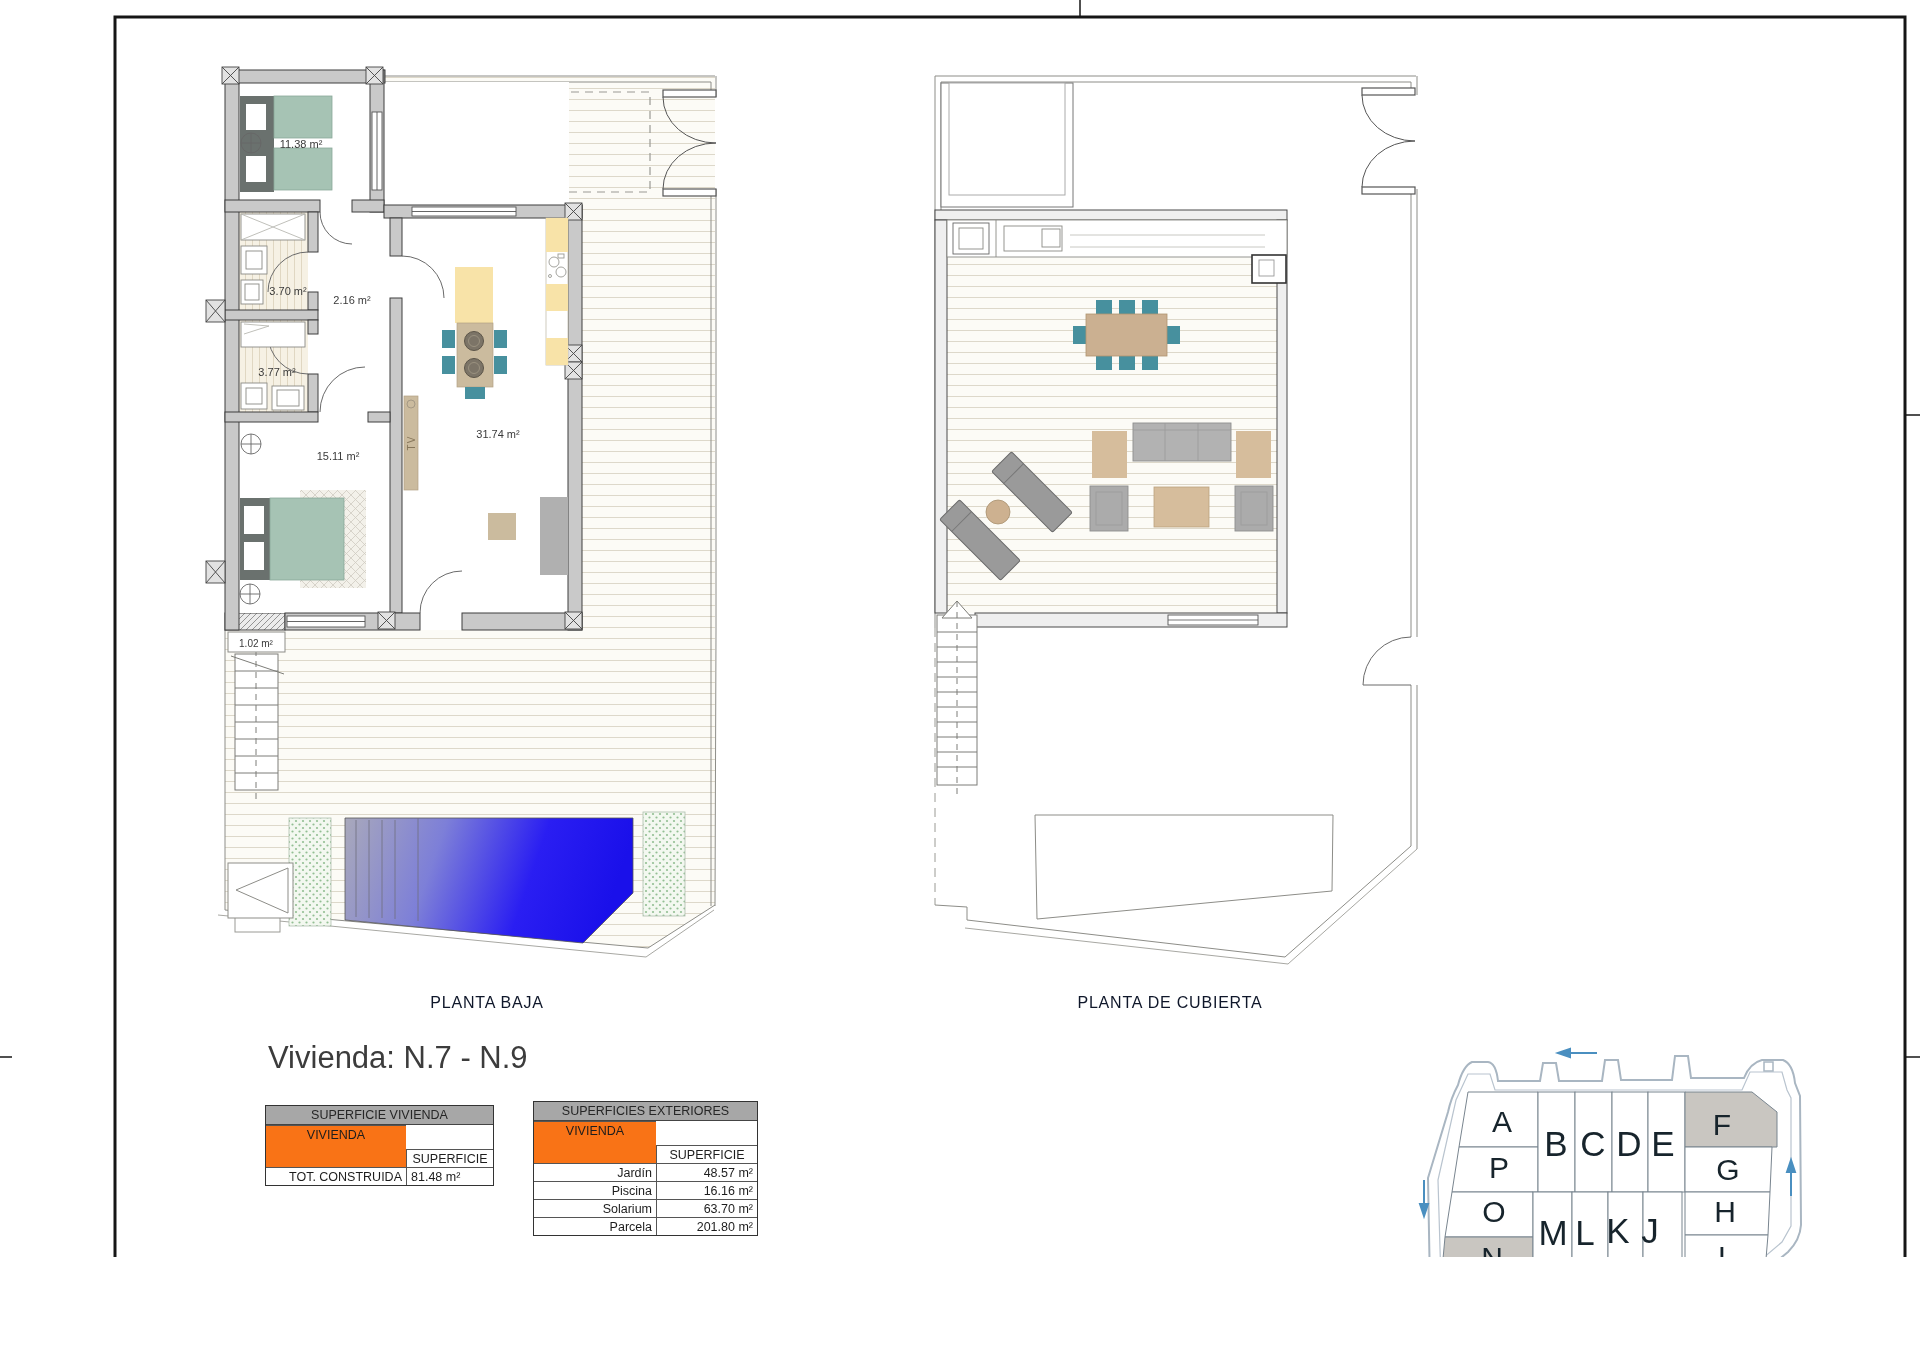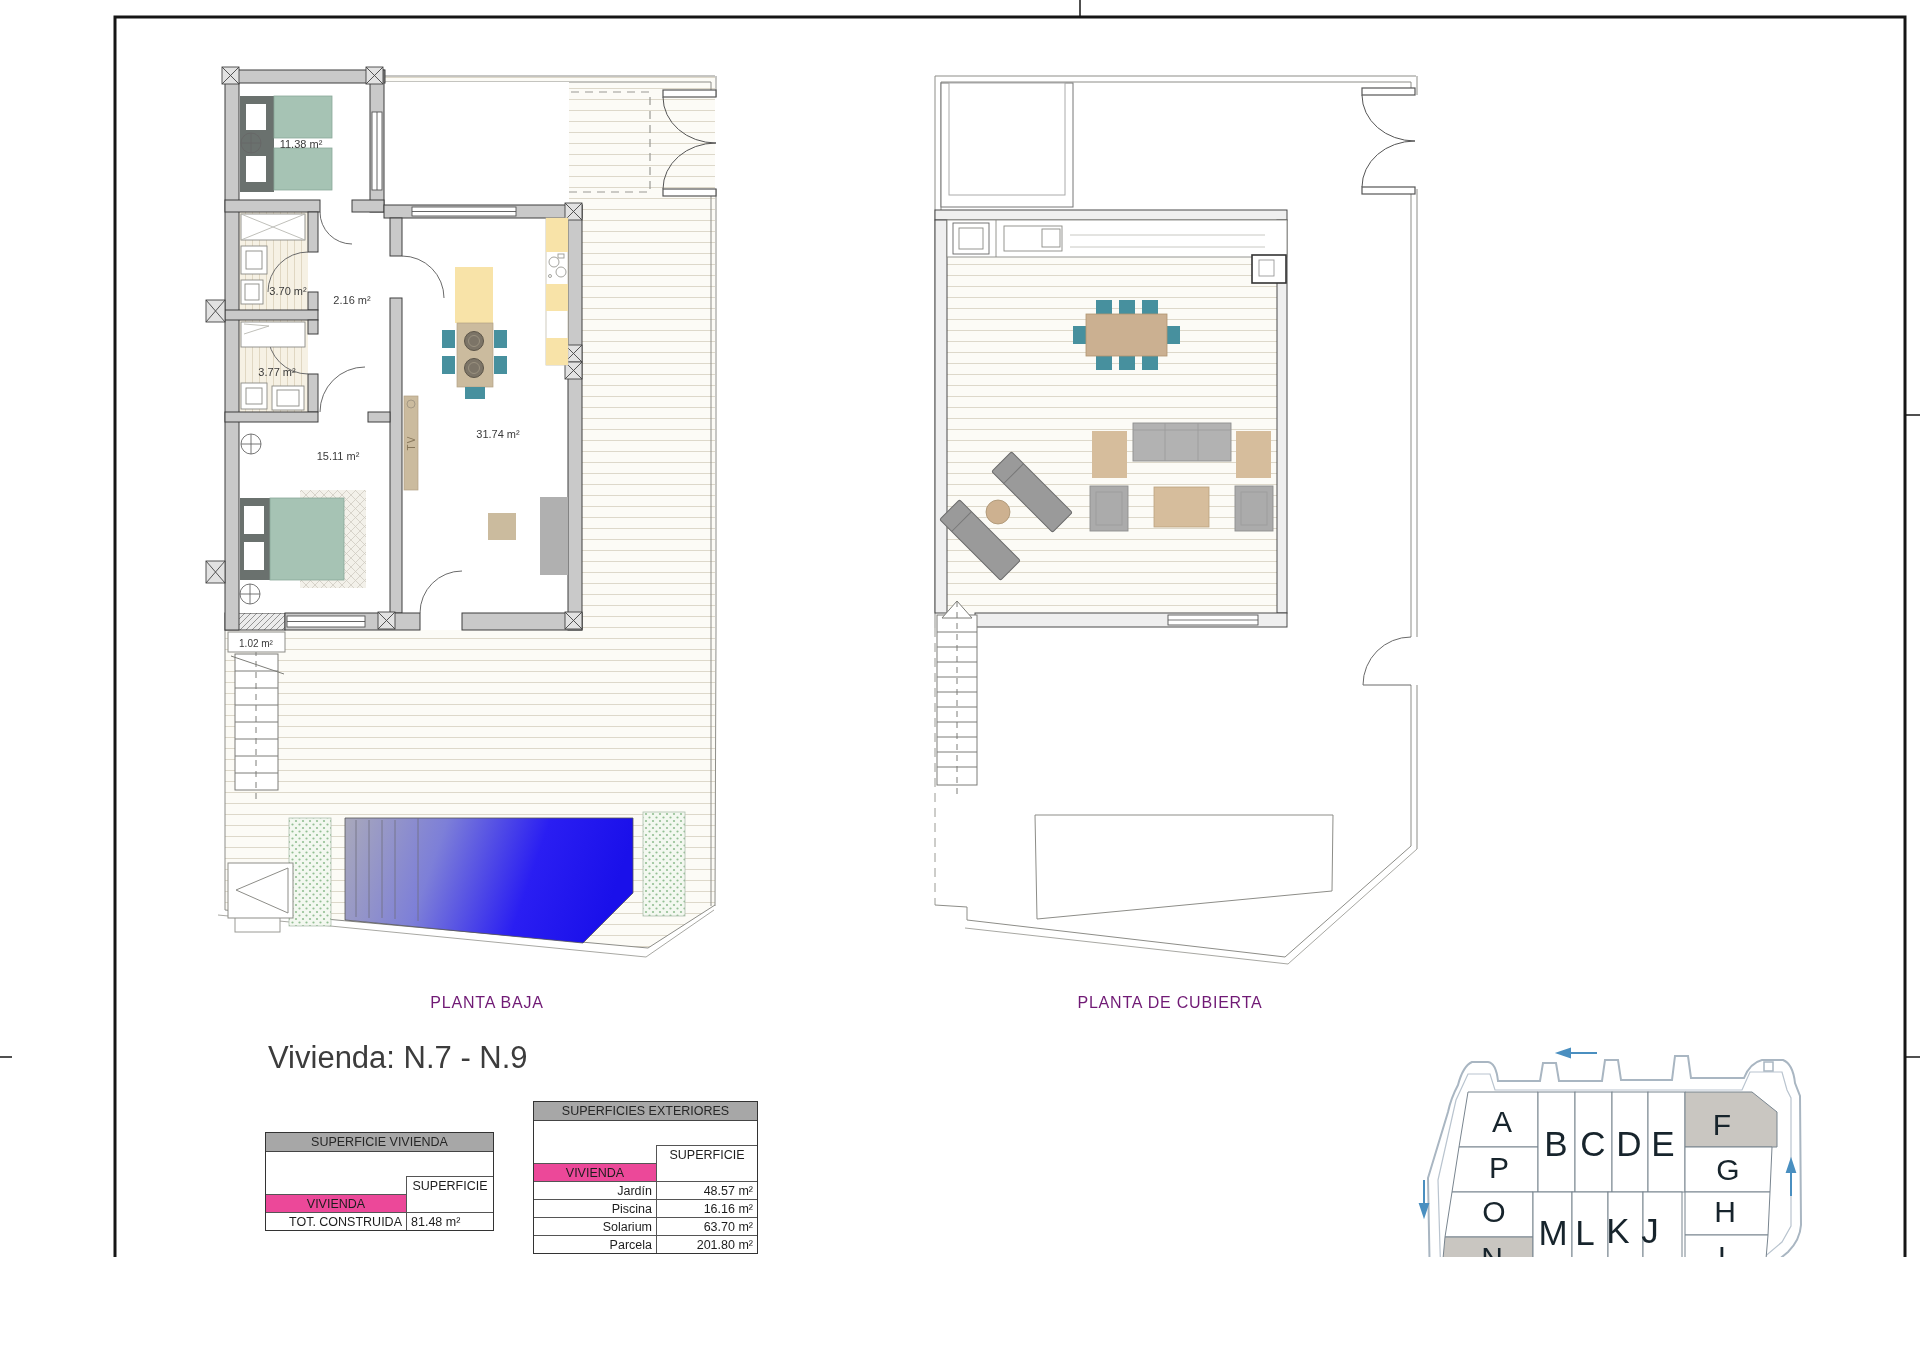--- a/index.html
+++ b/index.html
@@ -1,30 +1,30 @@
 <!DOCTYPE html>
 <html><head>
 <meta charset="utf-8">
 <style>
   html,body{margin:0;padding:0;background:#ffffff;}
   .sheet{position:relative;width:1920px;height:1257px;background:#ffffff;overflow:hidden;
          font-family:"Liberation Sans","DejaVu Sans",sans-serif;}
   svg{position:absolute;left:0;top:0;}
   .lbl{position:absolute;transform:translate(-50%,-50%);font-size:11px;color:#3a3a3a;white-space:nowrap;}
   .lbl-sm{font-size:10px;}
-  .caption{position:absolute;transform:translate(-50%,-50%);font-size:16px;color:#701a75;letter-spacing:0.8px;white-space:nowrap;}
+  .caption{position:absolute;transform:translate(-50%,-50%);font-size:16px;color:#0f172a;letter-spacing:0.8px;white-space:nowrap;}
   .title{position:absolute;left:268px;top:1040px;font-size:31px;color:#3c3c3c;white-space:nowrap;}
   .tv{position:absolute;transform:translate(-50%,-50%) rotate(-90deg);font-size:10px;color:#86765a;letter-spacing:1px;}
   .stable{position:absolute;border:1.5px solid #333;font-size:12.5px;color:#1d1d1d;background:#fff;}
   .t-title{background:#a7a7a7;text-align:center;border-bottom:1px solid #444;padding:2px 0;color:#262626;}
   .t-row{display:flex;}
   .t-row > div{padding:1.5px 4px;border-top:1px solid #555;box-sizing:border-box;}
   .t-row > div + div{border-left:1px solid #555;}
   .t-row:first-of-type > div{border-top:none;}
-  .hdr1{background:#ec4899;text-align:center;margin-top:42px;}
+  .hdr1{background:#f97316;text-align:center;}
   .hdr2{background:#ffffff;text-align:center;margin-top:24px;}
   .cellv{}
   .celll{text-align:right;}
   .plot-letter{position:absolute;transform:translate(-50%,-50%);color:#17242c;}
   .pl-lg{font-size:35px;}
   .pl-md{font-size:30px;}
 </style>
 </head>
 <body>
 
@@ -412,21 +412,21 @@
   <div class="lbl" style="left:338px;top:456px">15.11 m²</div>
   <div class="lbl" style="left:498px;top:434px">31.74 m²</div>
   <div class="lbl lbl-sm" style="left:256px;top:643px">1.02 m²</div>
   <div class="tv" style="left:411px;top:443px">TV</div>
 
   <div class="caption" style="left:487px;top:1003px">PLANTA BAJA</div>
   <div class="caption" style="left:1170px;top:1003px">PLANTA DE CUBIERTA</div>
 
   <div class="title">Vivienda: N.7 - N.9</div>
 
-  <div class="stable" style="left:265px;top:1132px;width:227px">
+  <div class="stable" style="left:265px;top:1105px;width:227px">
     <div class="t-title">SUPERFICIE VIVIENDA</div>
     <div class="t-row">
       <div class="hdr1" style="width:140px">VIVIENDA</div>
       <div class="hdr2" style="flex:1">SUPERFICIE</div>
     </div>
     <div class="t-row">
       <div class="celll" style="width:140px">TOT. CONSTRUIDA</div>
       <div class="cellv" style="flex:1">81.48 m²</div>
     </div>
   </div>

